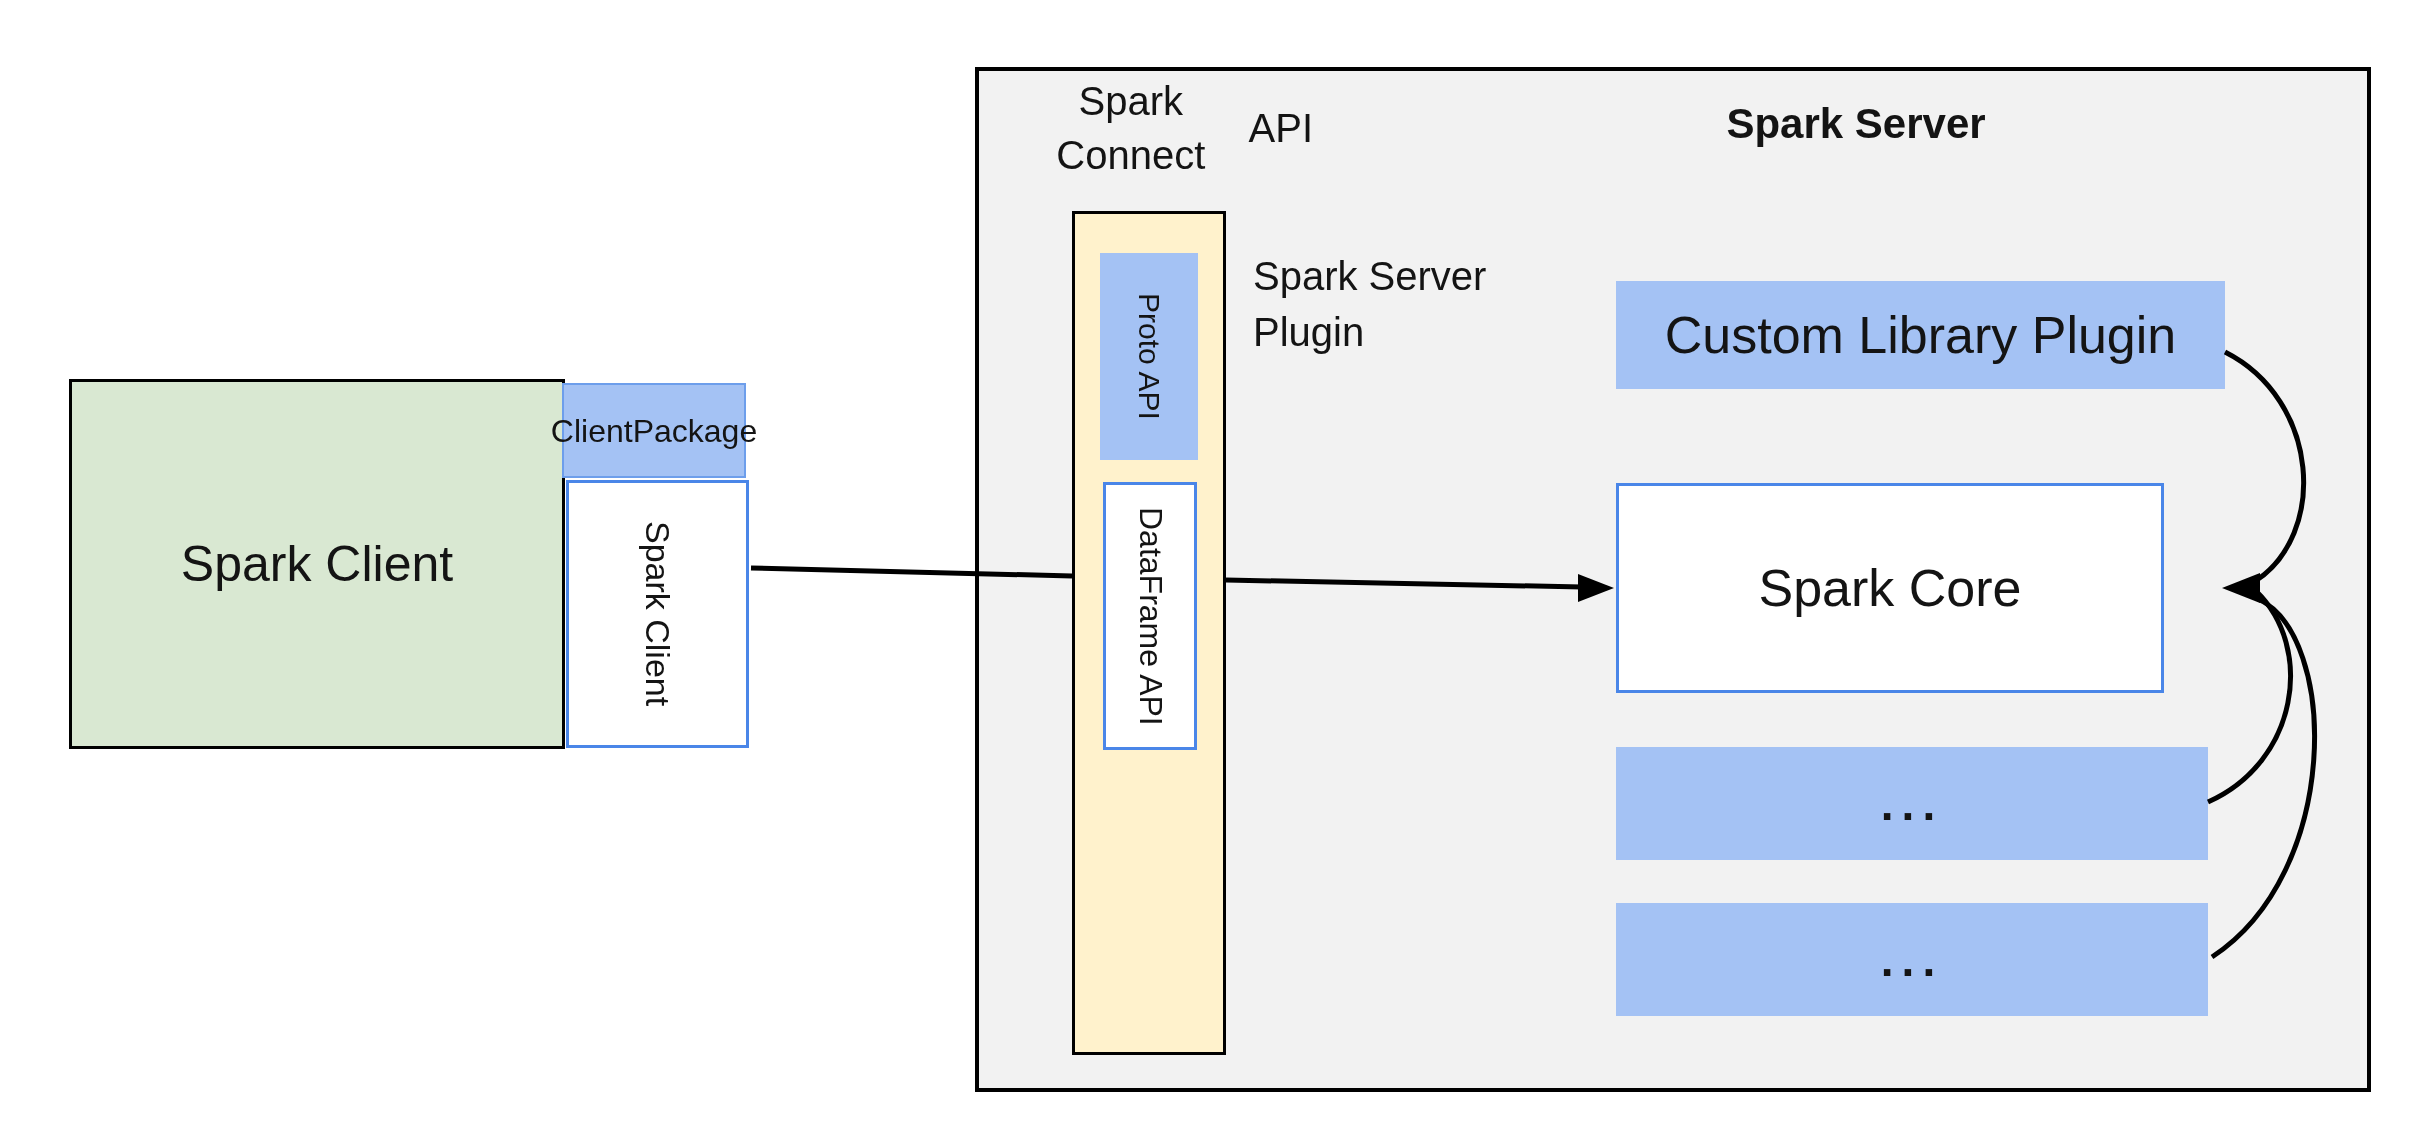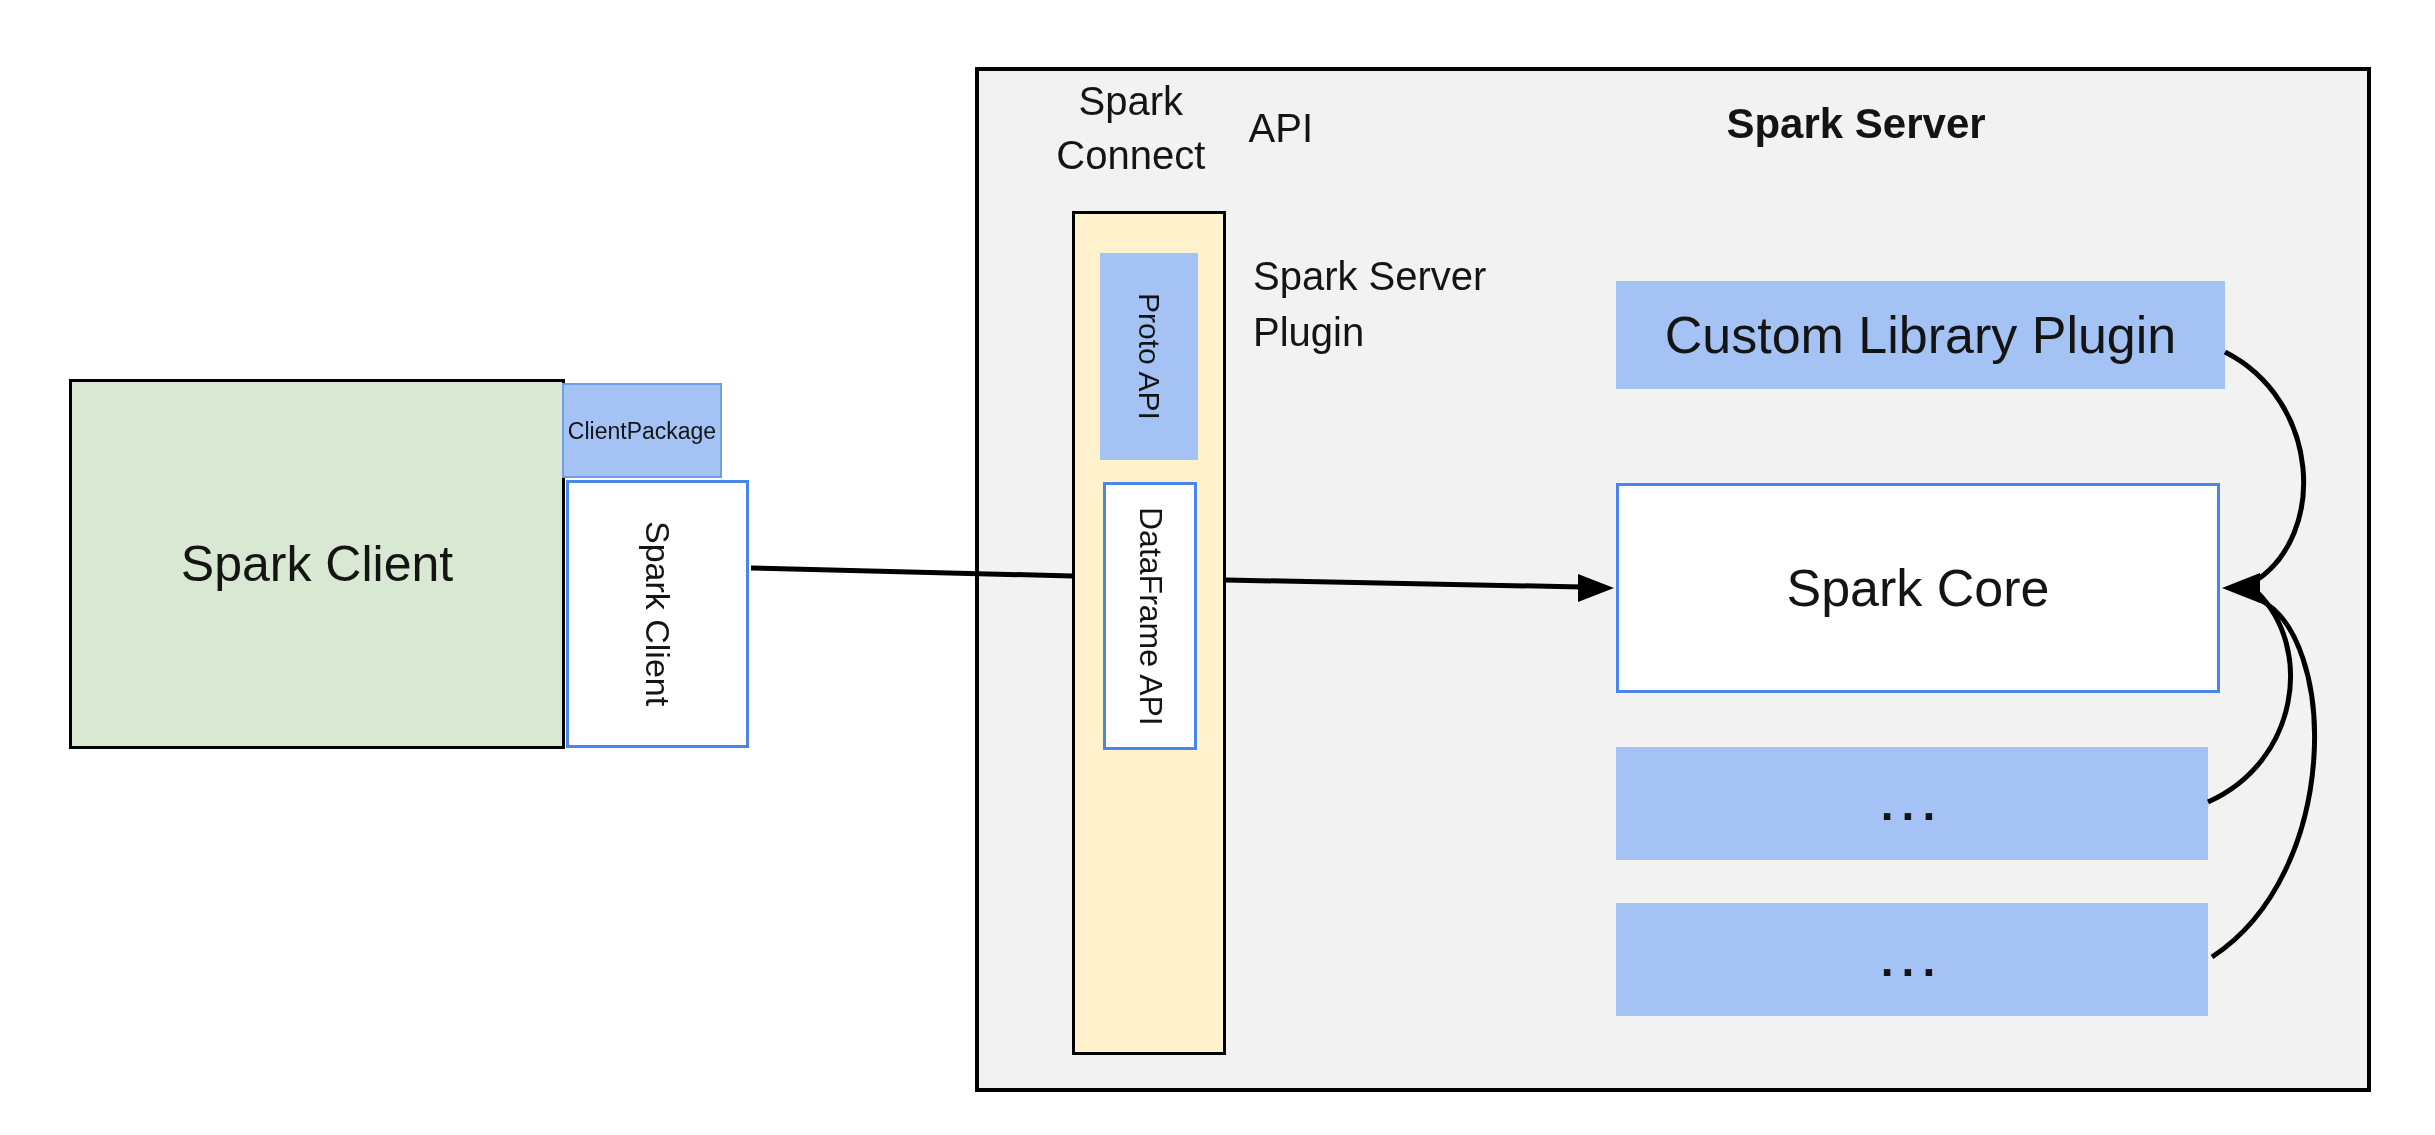--- a/index.html
+++ b/index.html
@@ -29,24 +29,24 @@
     background: var(--gray_fill);
     border: 4px solid var(--line);
   }
   .green-box {
     left: 69px; top: 379px; width: 496px; height: 370px;
     background: var(--green_fill);
     border: 3px solid var(--line);
     font-size: 50px; line-height: 72px;
   }
   .client-package {
-    left: 562px; top: 383px; width: 160px; height: 95px;
+    left: 562px; top: 383px; width: 184px; height: 95px;
     background: var(--blue_fill);
     border: 2px solid var(--package_border);
-    font-size: 23px; line-height: 36px;
+    font-size: 32px; line-height: 36px;
   }
   .spark-client {
     left: 566px; top: 480px; width: 183px; height: 268px;
     background: #ffffff;
     border: 3px solid var(--blue_border);
     font-size: 34px;
   }
   .yellow-box {
     left: 1072px; top: 211px; width: 154px; height: 844px;
     background: var(--yellow_fill);
@@ -62,21 +62,21 @@
     background: #ffffff;
     border: 3px solid var(--blue_border);
     font-size: 32px;
   }
   .plugin-box {
     left: 1616px; top: 281px; width: 609px; height: 108px;
     background: var(--blue_fill);
     font-size: 52px;
   }
   .core-box {
-    left: 1616px; top: 483px; width: 604px; height: 210px;
+    left: 1616px; top: 483px; width: 548px; height: 210px;
     background: #ffffff;
     border: 3px solid var(--blue_border);
     font-size: 52px;
   }
   .dots-box-1 {
     left: 1616px; top: 747px; width: 592px; height: 113px;
     background: var(--blue_fill);
   }
   .dots-box-2 {
     left: 1616px; top: 903px; width: 592px; height: 113px;

